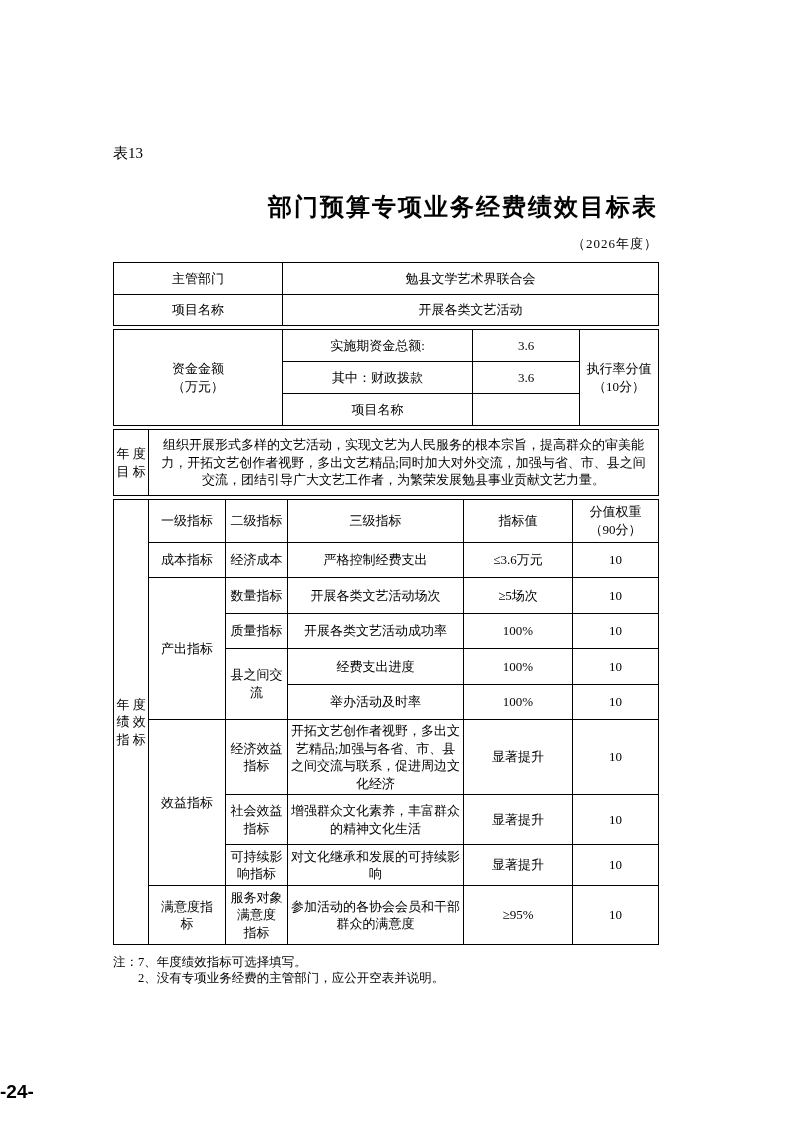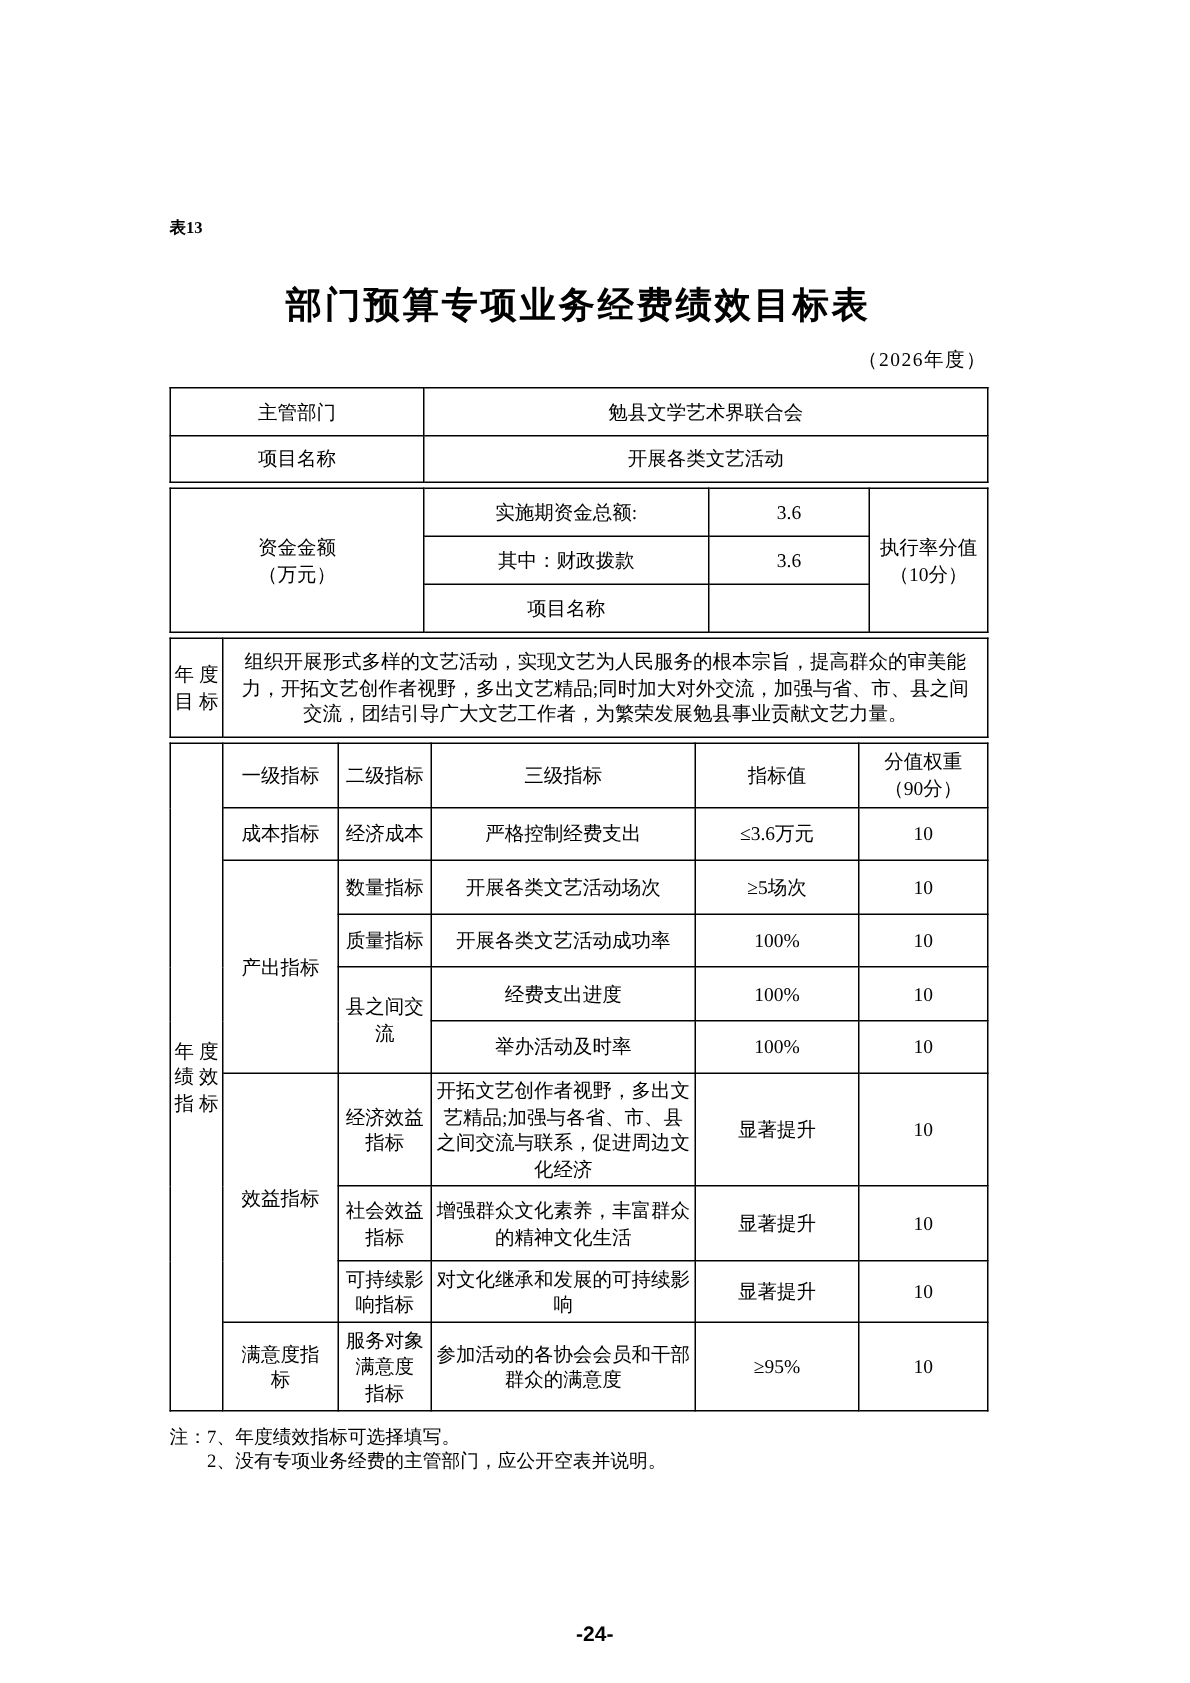--- a/index.html
+++ b/index.html
@@ -13,30 +13,29 @@
     font-family: "Liberation Serif", serif;
     overflow: hidden;
   }
   .content {
     position: absolute;
     left: 113px;
     top: 144px;
     width: 545px;
   }
   .table-label {
-    font-size: 11px;
+    font-size: 15px;
     margin-bottom: 28px;
-    font-weight: bold;
   }
   .doc-title {
     font-family: "Liberation Sans", sans-serif;
     font-weight: bold;
     font-size: 24px;
     letter-spacing: 2px;
-    text-align: center;
+    text-align: right;
     margin-bottom: 12px;
     white-space: nowrap;
     margin-top: 28px;
   }
   .doc-subtitle {
     font-size: 13px;
     text-align: right;
     letter-spacing: 1px;
     margin-bottom: 9px;
   }
@@ -68,24 +67,24 @@
     display: flex;
     margin-top: 9px;
     font-size: 12.5px;
     line-height: 1.3;
   }
   .page-number {
     position: absolute;
     left: 0;
     right: 0;
     top: 1081px;
-    text-align: center;
+    text-align: left;
     font-family: "Liberation Sans", sans-serif;
     font-weight: bold;
-    font-size: 14px;
+    font-size: 19px;
   }
 </style>
 </head>
 <body>
 
 <div class="page">
   <div class="content">
 
     <div class="table-label">表13</div>
     <div class="doc-title">部门预算专项业务经费绩效目标表</div>

